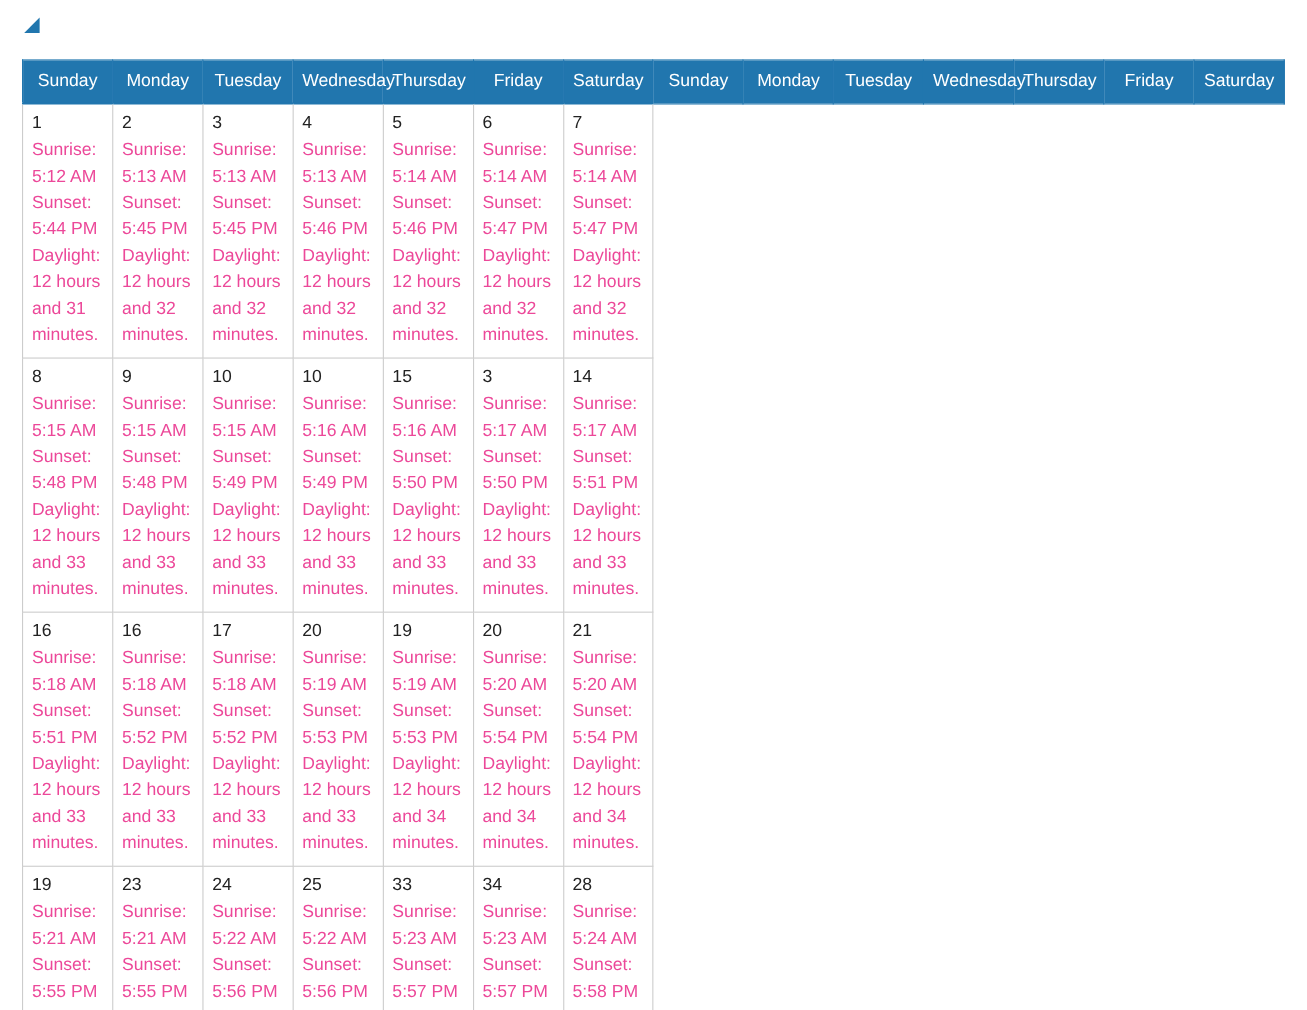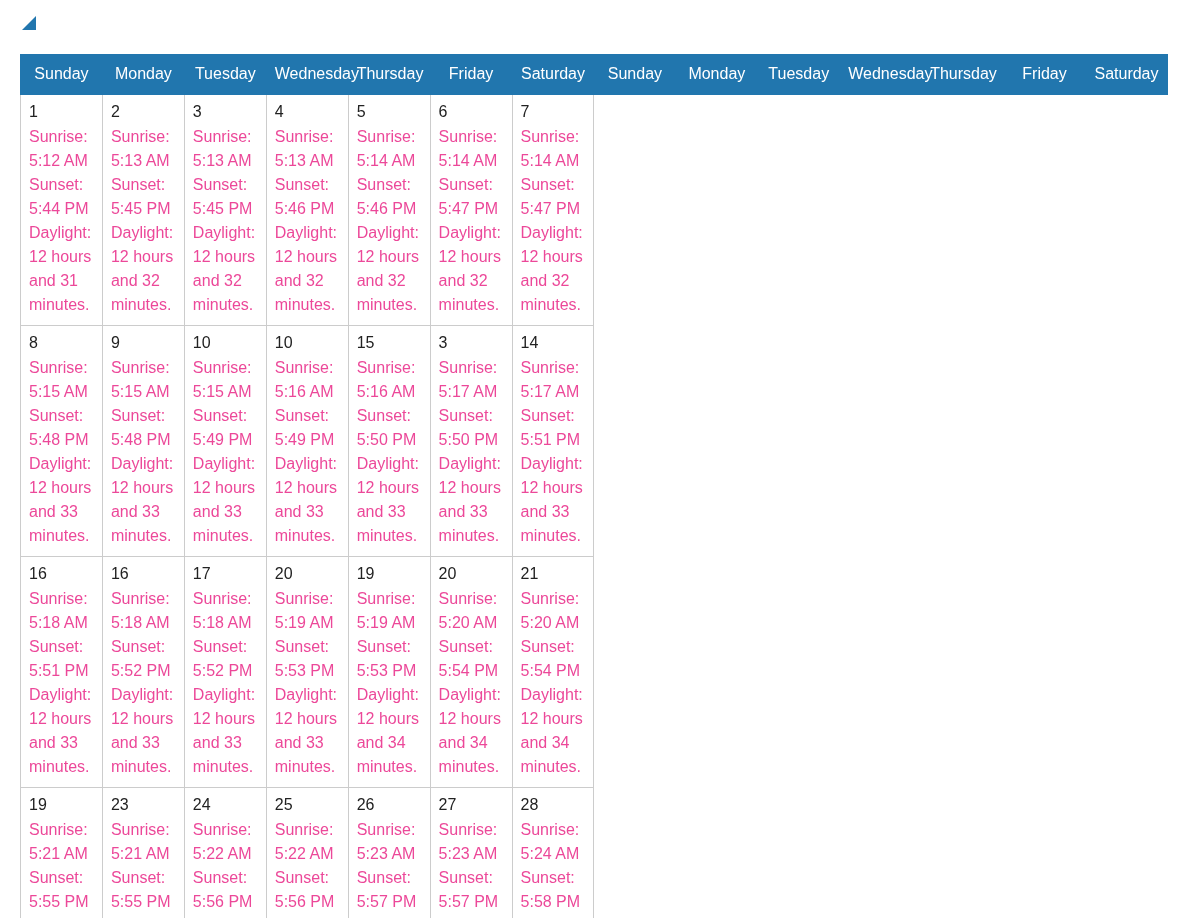--- a/index.html
+++ b/index.html
@@ -232,25 +232,25 @@
         </td>
         <td>
           <span class="day-number">24</span>
           <div class="day-info">Sunrise: 5:22 AM<br>Sunset: 5:56 PM<br>Daylight: 12 hours<br>and 34 minutes.</div>
         </td>
         <td>
           <span class="day-number">25</span>
           <div class="day-info">Sunrise: 5:22 AM<br>Sunset: 5:56 PM<br>Daylight: 12 hours<br>and 33 minutes.</div>
         </td>
         <td>
-          <span class="day-number">26</span>
+          <span class="day-number">33</span>
           <div class="day-info">Sunrise: 5:23 AM<br>Sunset: 5:57 PM<br>Daylight: 12 hours<br>and 33 minutes.</div>
         </td>
         <td>
-          <span class="day-number">27</span>
+          <span class="day-number">34</span>
           <div class="day-info">Sunrise: 5:23 AM<br>Sunset: 5:57 PM<br>Daylight: 12 hours<br>and 33 minutes.</div>
         </td>
         <td>
           <span class="day-number">28</span>
           <div class="day-info">Sunrise: 5:24 AM<br>Sunset: 5:58 PM<br>Daylight: 12 hours<br>and 33 minutes.</div>
         </td>
       </tr>
       <tr>
         <td>
           <span class="day-number">29</span>

